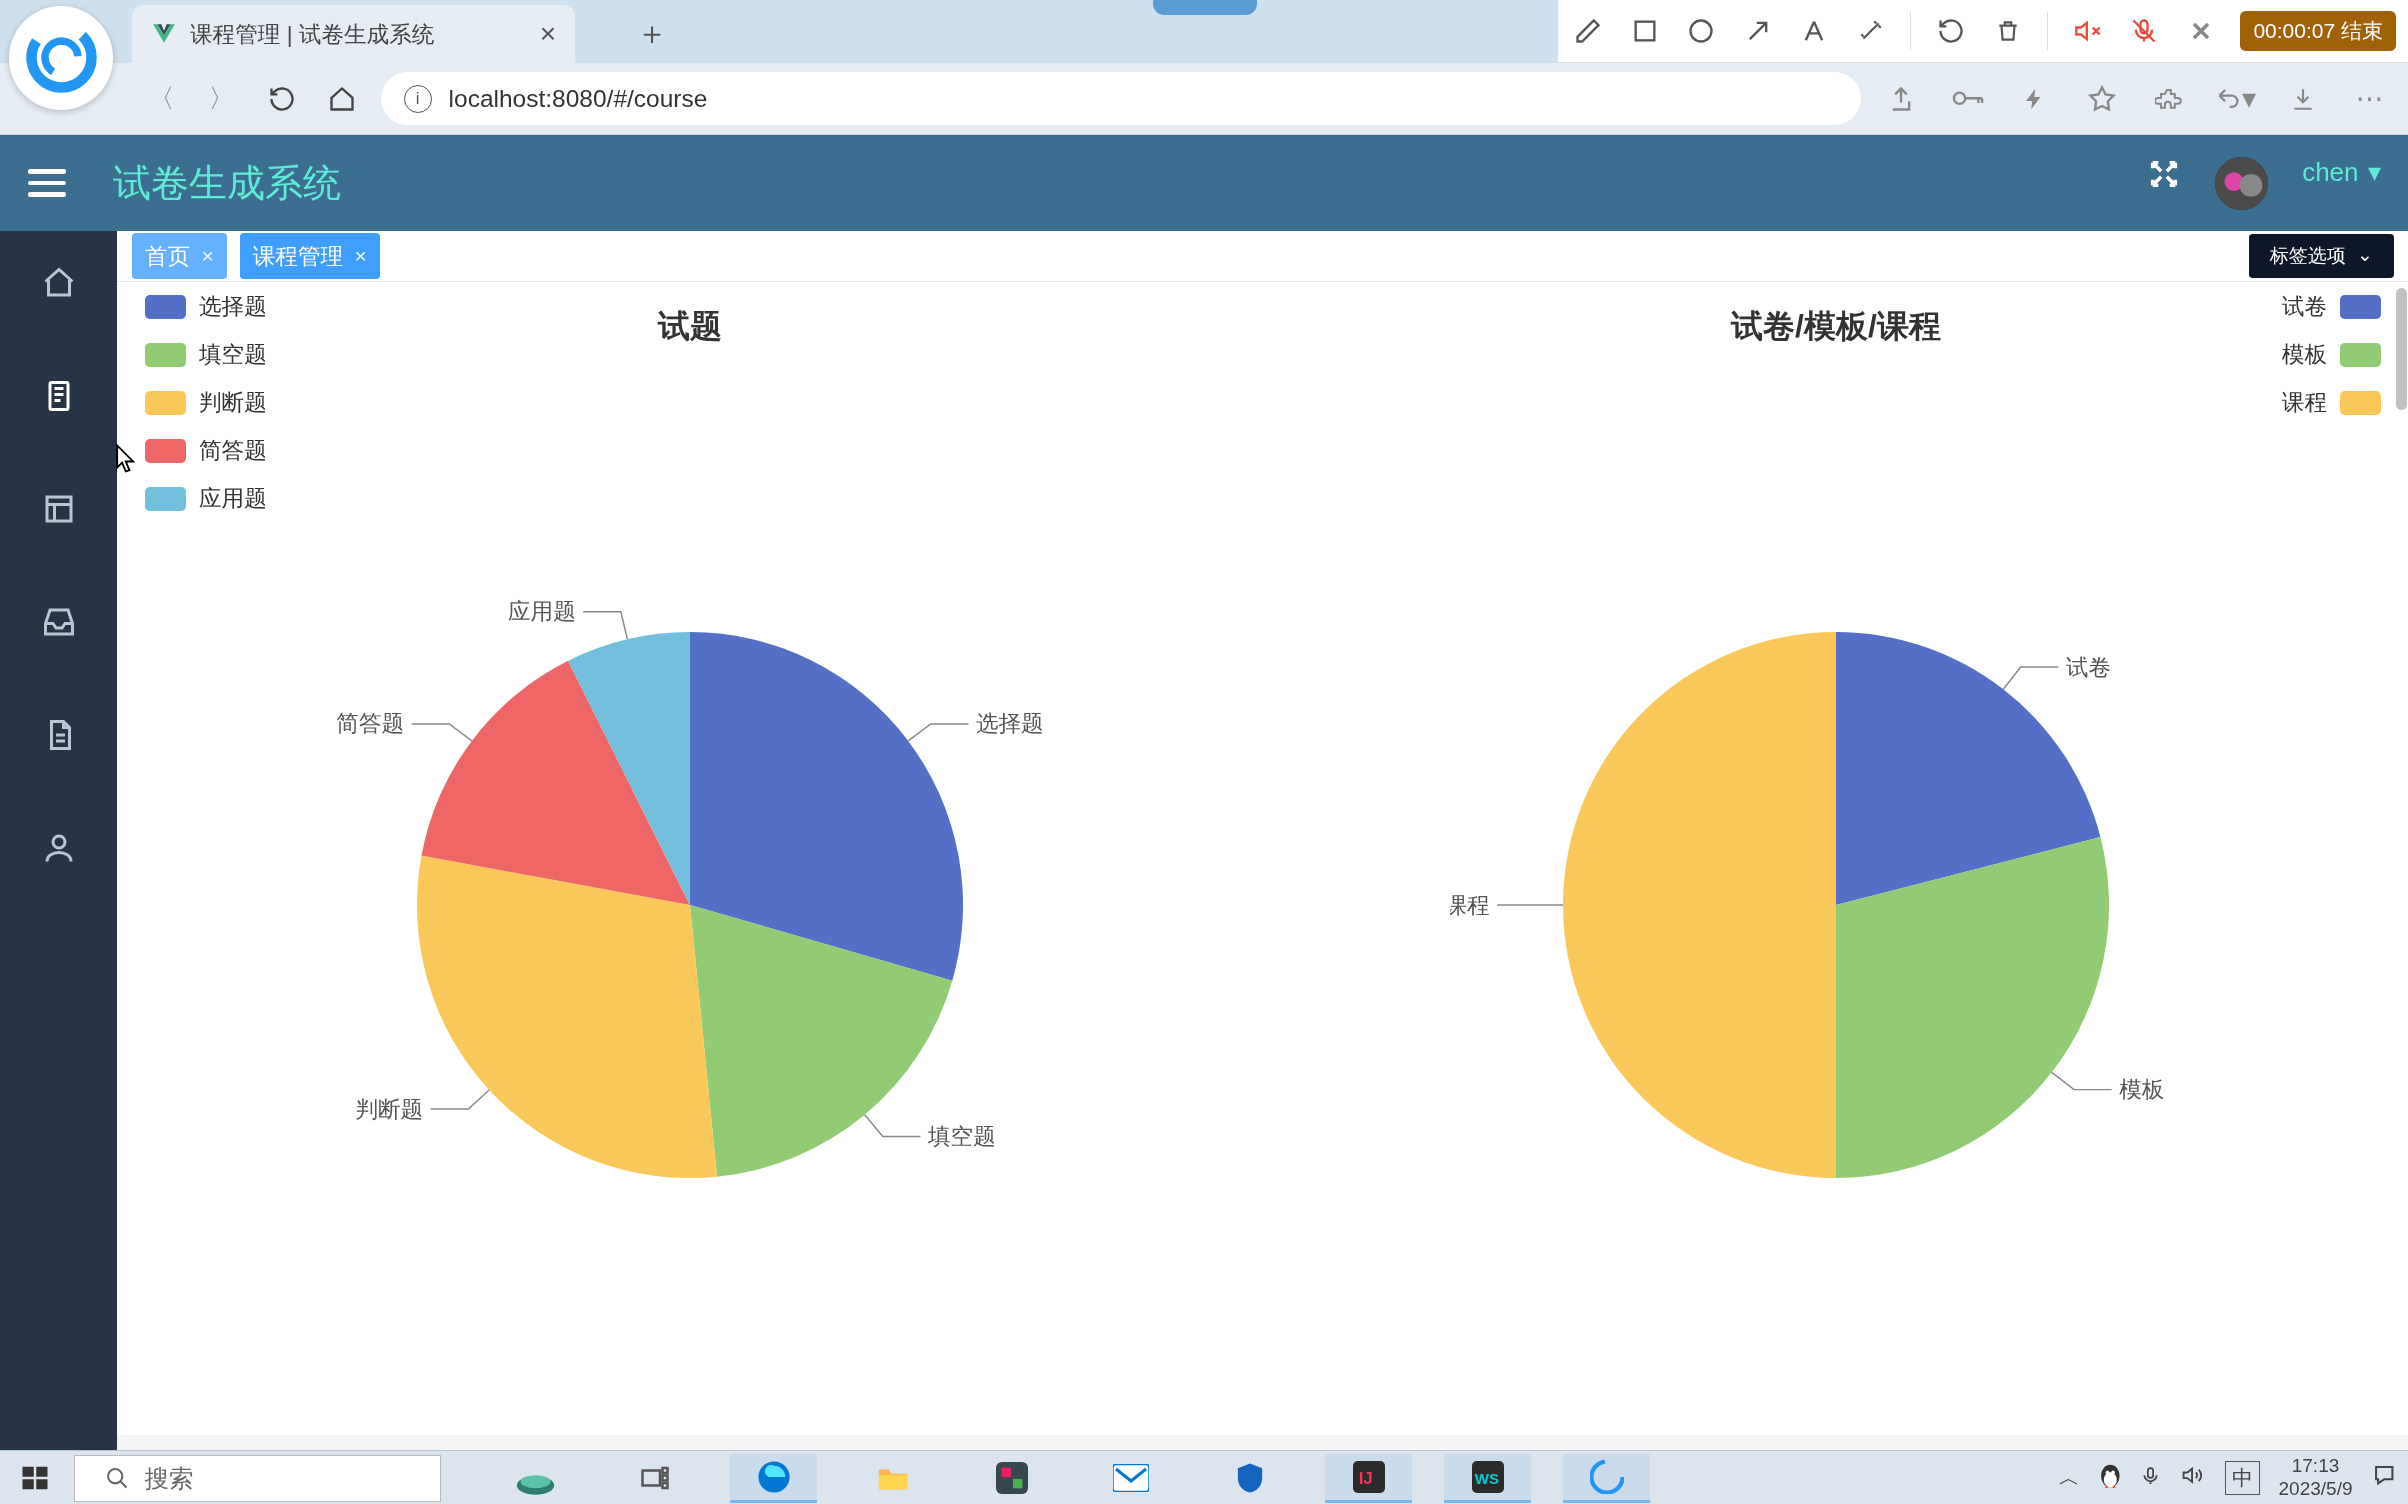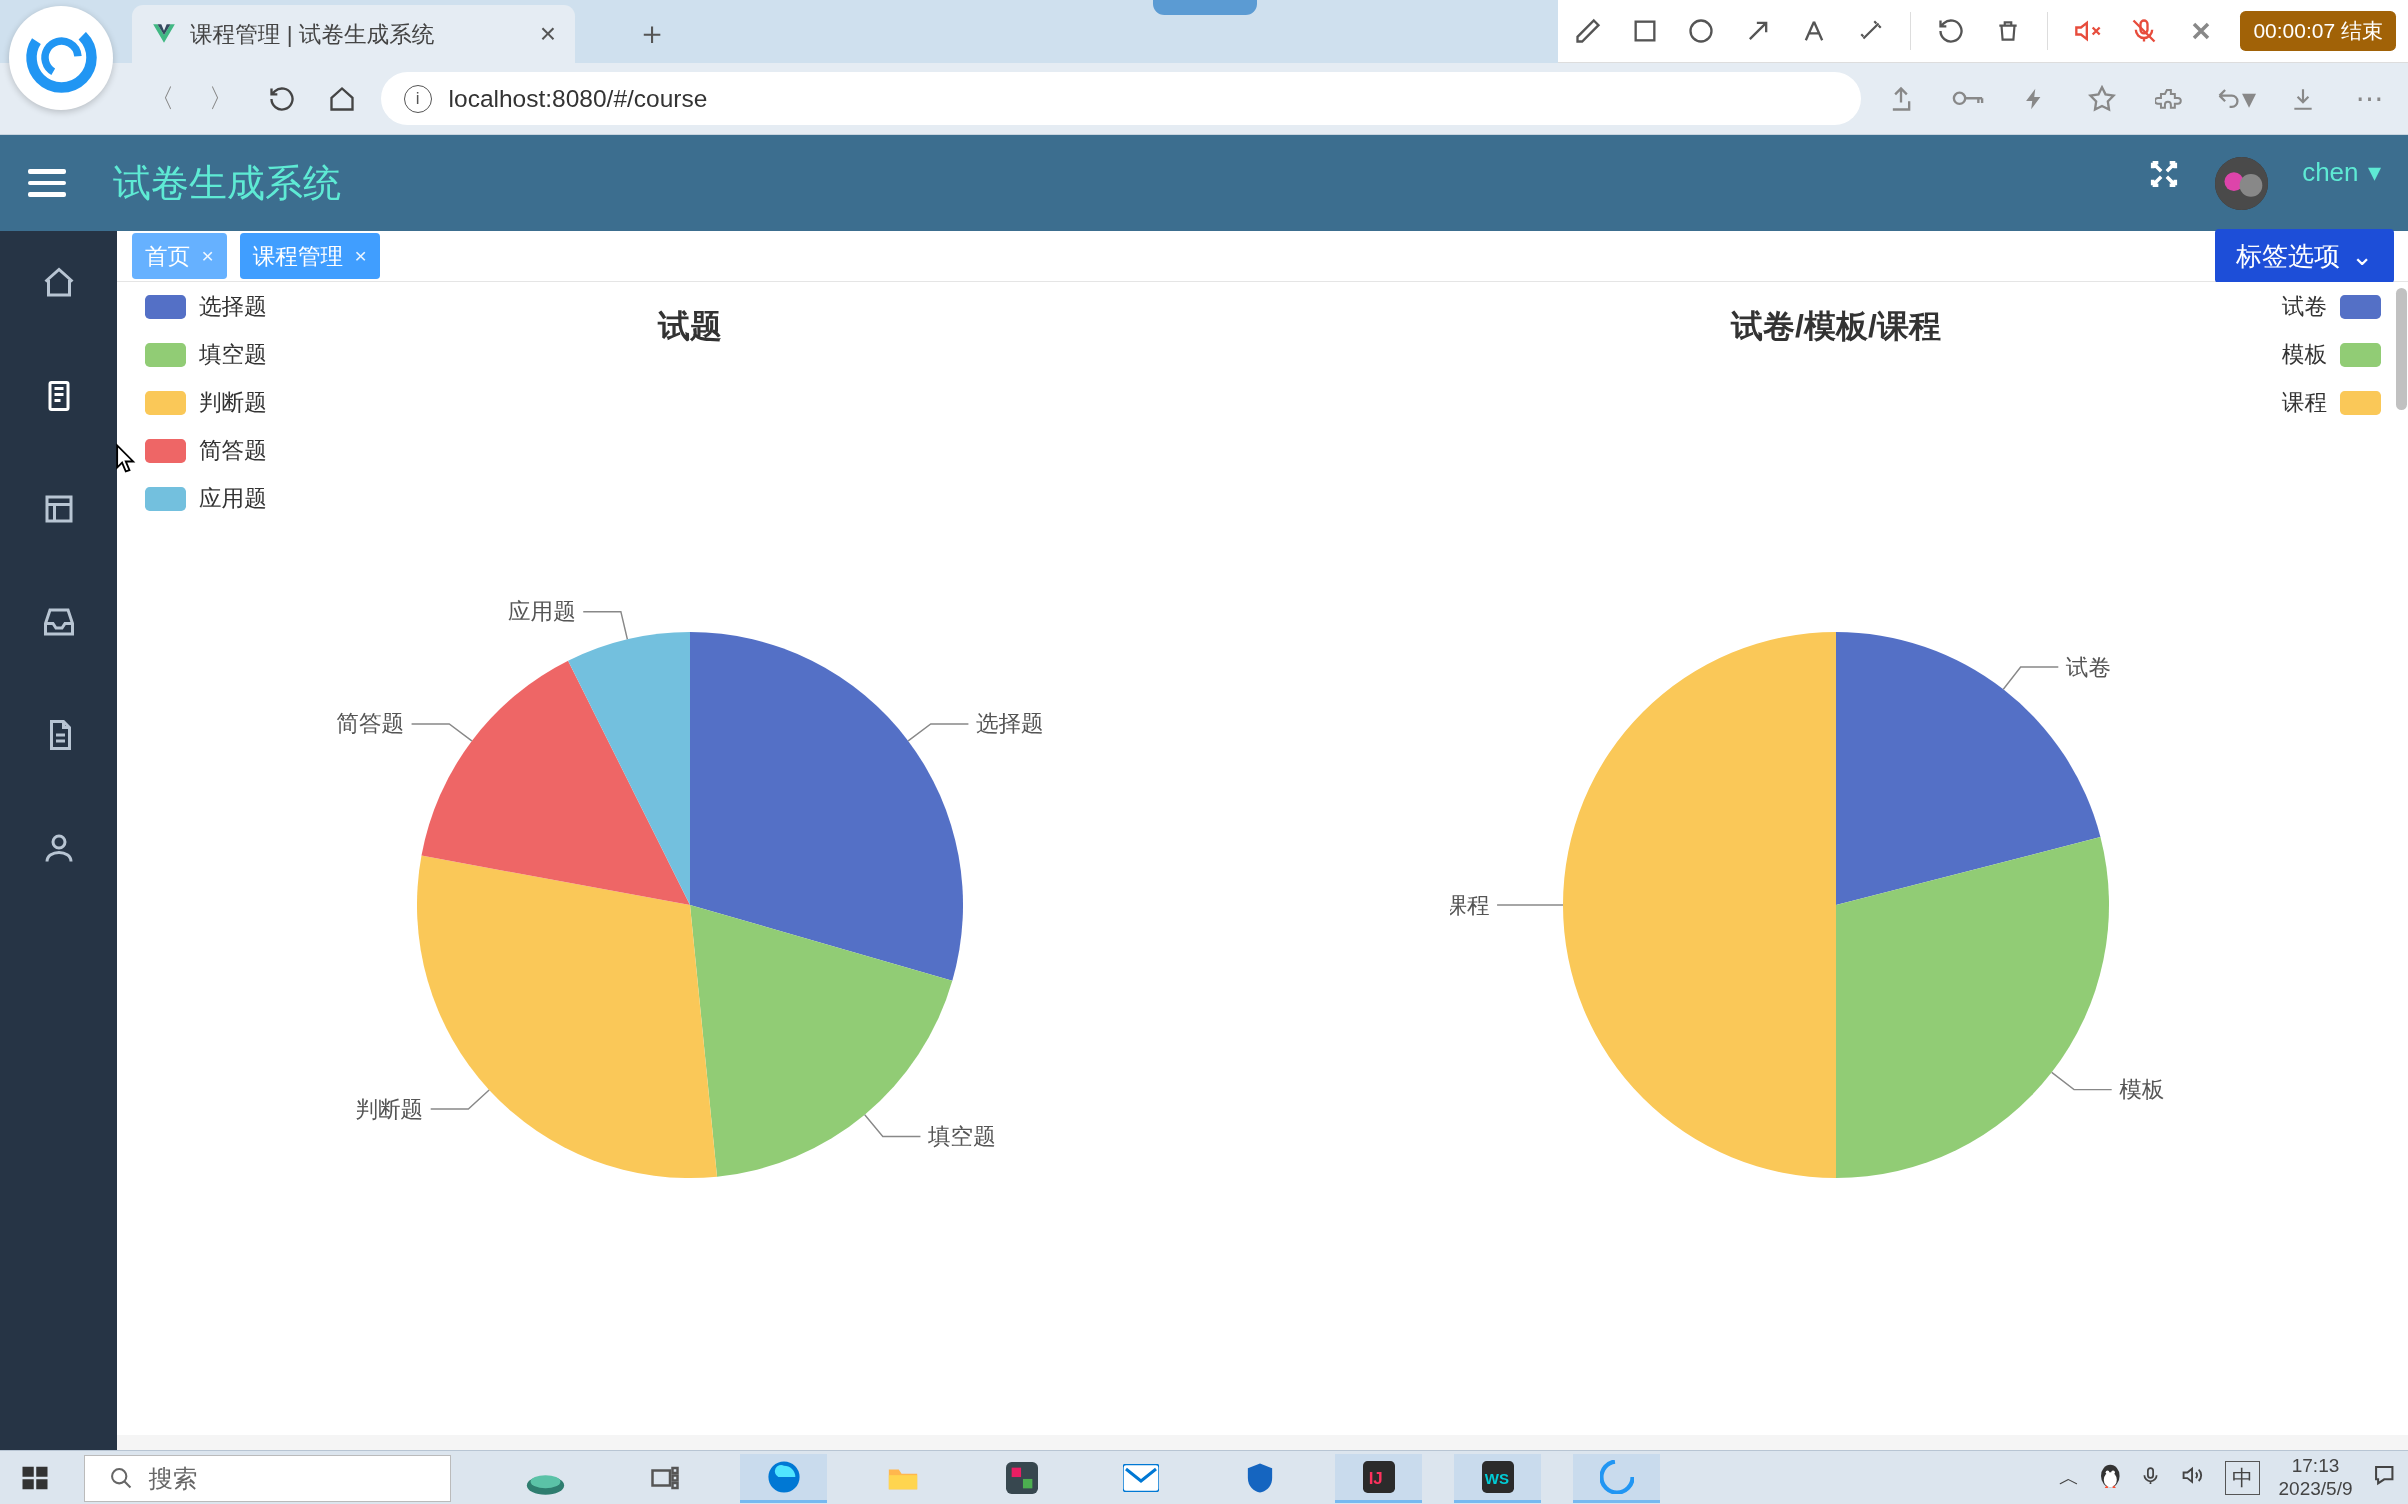--- a/index.html
+++ b/index.html
@@ -51,21 +51,21 @@
 .sidebar-tooltip::before { content: ''; position: absolute; left: -11.3px; top: 50%; transform: translateY(-50%); border: 9.4px solid transparent; border-right-color: #222; }
 .cursor-pointer { position: absolute; left: 114px; top: 212px; font-size: 24.5px; color: #000; z-index: 5; pointer-events: none; }
 
 .content { flex: 1; background: #f5f5f5; position: relative; }
 
 
 .content-tabs { height: 51px; background: #fff; border-bottom: 0.9px solid #e5e5e5; display: flex; align-items: center; padding: 0 15px; }
 .tag { background: #409eff; color: #fff; padding: 7.5px 13px; border-radius: 3.8px; font-size: 22.6px; display: flex; align-items: center; gap: 11.3px; margin-right: 13px; cursor: pointer; }
 .tag.light { background: #66b1ff; }
 .tag-close { font-size: 21px; opacity: .9; }
-.tag-options-btn { margin-left: auto; background: #1d4ed8; color: #fff; padding: 9.4px 21px; border-radius: 3.8px; font-size: 26px; display: flex; align-items: center; gap: 11.3px; cursor: pointer; }
+.tag-options-btn { margin-left: auto; background: #0f172a; color: #fff; padding: 9.4px 21px; border-radius: 3.8px; font-size: 19px; display: flex; gap: 11.3px; cursor: pointer; }
 
 
 .charts-area { display: flex; padding: 0; height: calc(100% - 66px); background: #fff; position: relative; }
 .chart-col { flex: 1; position: relative; }
 .chart-title { position: absolute; top: 23px; left: 50%; transform: translateX(-50%); font-size: 32px; font-weight: bold; color: #333; }
 .legend-vert { position: absolute; display: flex; flex-direction: column; gap: 17px; }
 .legend-left { left: 28px; top: 9.4px; }
 .legend-right { right: 28px; top: 9.4px; }
 .legend-item { display: flex; align-items: center; gap: 13px; font-size: 22.6px; color: #333; }
 .legend-swatch { width: 41px; height: 24.5px; border-radius: 4.7px; }
@@ -76,21 +76,21 @@
 .leader { stroke: #888; stroke-width: 1.5; fill: none; }
 
 .scrollbar-vert { position: absolute; right: 1.9px; top: 5.6px; width: 11.3px; height: 122px; background: #c1c1c1; border-radius: 5.6px; }
 
 
 .status-bar { height: 41px; background: #e8e8e8; display: flex; align-items: center; padding: 0 13px; font-size: 22.6px; color: #333; border-top: 0.9px solid #ccc; }
 
 
 .taskbar { position: absolute; bottom: 0; left: 0; right: 0; height: 55px; background: #dce5ee; display: flex; align-items: center; border-top: 0.9px solid #b8c5d3; }
 .start-btn { width: 70px; height: 55px; display: flex; align-items: center; justify-content: center; }
-.search-box { display: flex; align-items: center; background: #fff; height: 47px; width: 367px; border: 0.9px solid #bbb; margin-left: 14px; padding: 0 24px; gap: 15px; color: #666; font-size: 24.5px; }
+.search-box { display: flex; align-items: center; background: #fff; height: 47px; width: 367px; border: 0.9px solid #bbb; margin-left: 4px; padding: 0 30px; gap: 15px; color: #666; font-size: 24.5px; }
 .task-apps { display: flex; align-items: center; height: 55px; margin-left: 19px; gap: 0; }
 .task-app { width: 87px; height: 49px; display: flex; align-items: center; justify-content: center; margin-left: 32px; }
 .task-app.active { border-bottom: 3.8px solid #76b9f0; background: #c9dbed; }
 .tray { margin-left: auto; display: flex; align-items: center; gap: 19px; padding-right: 13px; color: #444; font-size: 21px; }
 .tray-clock { text-align: center; line-height: 1.2; font-size: 19px; }
 </style>
 </head>
 <body>
 
 <div class="browser-chrome">

